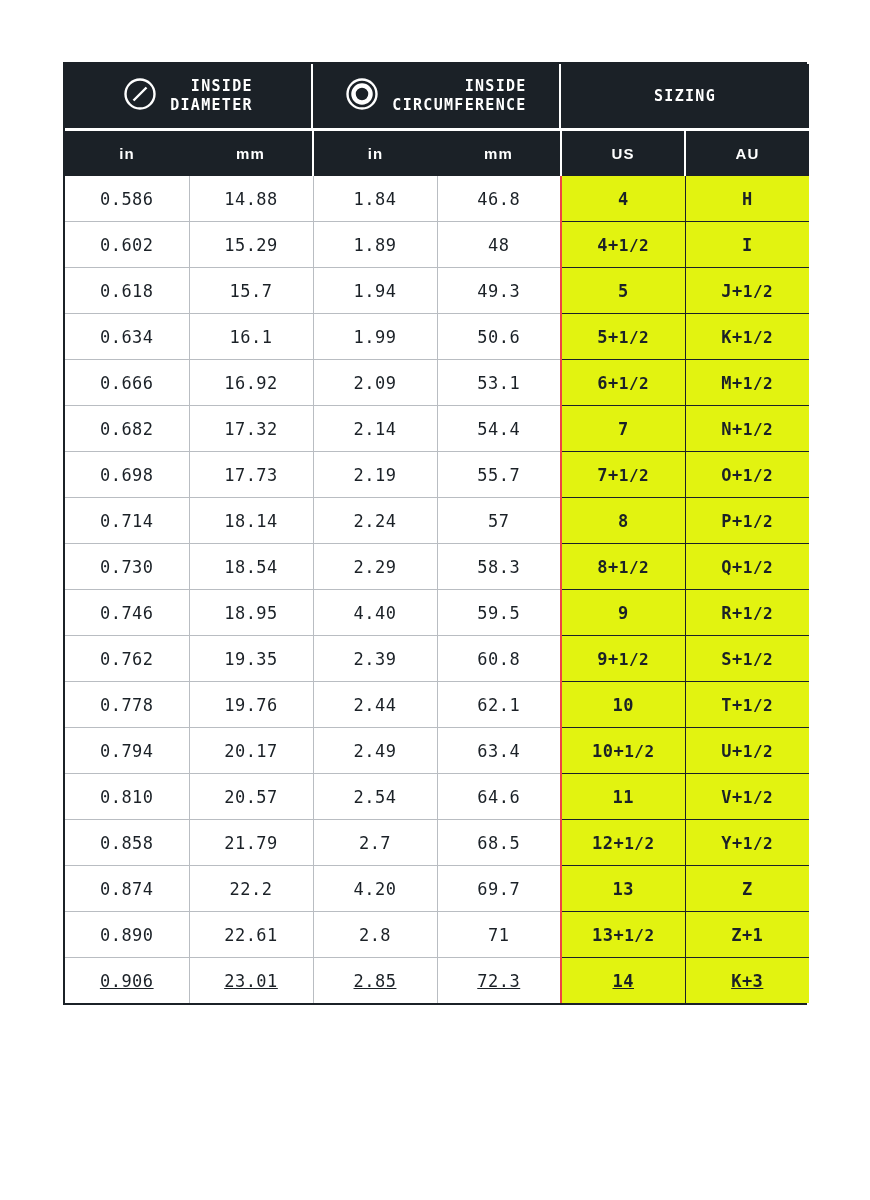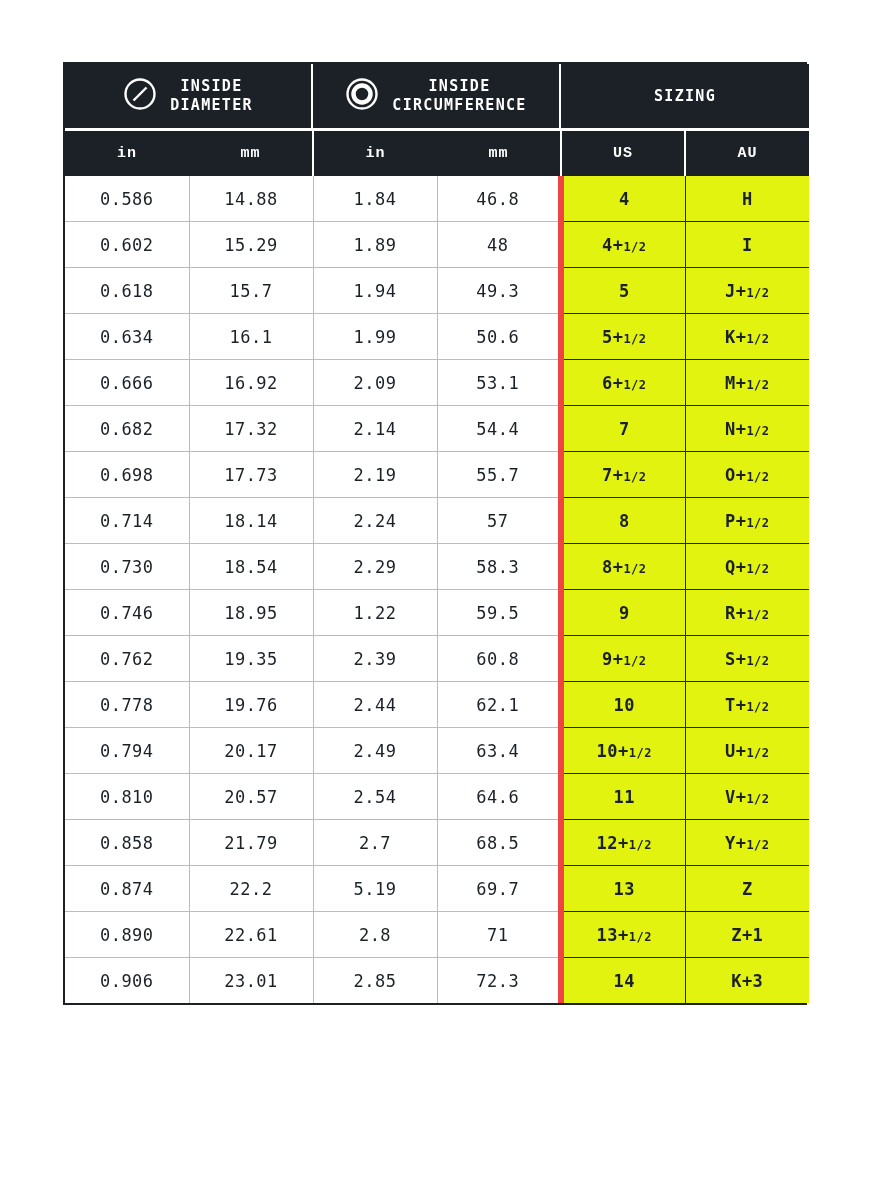--- a/index.html
+++ b/index.html
@@ -52,36 +52,36 @@
   }
   .band-cell.with-divider {
     border-right: 2px solid #ffffff;
   }
   .band-label {
     font-family: "DejaVu Sans Mono", monospace;
     font-size: 15px;
     font-weight: bold;
     letter-spacing: 1.3px;
     line-height: 1.25;
-    text-align: center;
+    text-align: right;
     color: #ffffff;
     white-space: pre-line;
   }
   .band-label.center {
     text-align: right;
   }
   .icon-circle {
     flex: 0 0 auto;
     display: block;
   }
   
   thead tr.unit-row th {
     background: #1b2127;
     color: #ffffff;
-    font-family: Liberation Mono, monospace;
+    font-family: Liberation Sans, sans-serif;
     font-size: 15px;
     font-weight: bold;
     letter-spacing: 1.1px;
     height: 45px;
     padding: 0;
     border-top: 3px solid #ffffff;
     vertical-align: middle;
   }
   thead tr.unit-row th.sep-left {
     border-left: 2px solid #ffffff;
@@ -95,39 +95,40 @@
     font-family: "DejaVu Sans Mono", monospace;
     font-size: 17px;
     letter-spacing: 0.5px;
     color: #1b2127;
     background: #ffffff;
     border-bottom: 1px solid #b9bdc2;
     border-right: 1px solid #b9bdc2;
   }
   tbody tr:last-child td {
     border-bottom: none;
+    text-decoration: underline;
   }
   tbody td.col-last-measure {
-    border-right: 6px solid #ef4444;
+    border-right: 2px solid #ef4444;
   }
   tbody td.size {
     background: #e2f310;
     font-weight: bold;
     font-size: 17px;
     border-bottom: 1px solid #1b2127;
     border-right: 1px solid #1b2127;
   }
   tbody td.size.size-last {
     border-right: none;
   }
   tbody tr:last-child td.size {
     border-bottom: none;
   }
   .frac {
-    font-size: 12px;
+    font-size: 16px;
     vertical-align: baseline;
   }
   
   col.c-in1 { width: 124px; }
   col.c-mm1 { width: 124px; }
   col.c-in2 { width: 124px; }
   col.c-mm2 { width: 124px; }
   col.c-us  { width: 124px; }
   col.c-au  { width: 124px; }
 </style>
@@ -255,21 +256,21 @@
             <td>0.730</td>
             <td>18.54</td>
             <td>2.29</td>
             <td class="col-last-measure">58.3</td>
             <td class="size"><span>8+</span><span class="frac">1/2</span></td>
             <td class="size size-last"><span>Q+</span><span class="frac">1/2</span></td>
           </tr>
           <tr>
             <td>0.746</td>
             <td>18.95</td>
-            <td>1.22</td>
+            <td>4.40</td>
             <td class="col-last-measure">59.5</td>
             <td class="size"><span>9</span></td>
             <td class="size size-last"><span>R+</span><span class="frac">1/2</span></td>
           </tr>
           <tr>
             <td>0.762</td>
             <td>19.35</td>
             <td>2.39</td>
             <td class="col-last-measure">60.8</td>
             <td class="size"><span>9+</span><span class="frac">1/2</span></td>
@@ -303,21 +304,21 @@
             <td>0.858</td>
             <td>21.79</td>
             <td>2.7</td>
             <td class="col-last-measure">68.5</td>
             <td class="size"><span>12+</span><span class="frac">1/2</span></td>
             <td class="size size-last"><span>Y+</span><span class="frac">1/2</span></td>
           </tr>
           <tr>
             <td>0.874</td>
             <td>22.2</td>
-            <td>5.19</td>
+            <td>4.20</td>
             <td class="col-last-measure">69.7</td>
             <td class="size"><span>13</span></td>
             <td class="size size-last"><span>Z</span></td>
           </tr>
           <tr>
             <td>0.890</td>
             <td>22.61</td>
             <td>2.8</td>
             <td class="col-last-measure">71</td>
             <td class="size"><span>13+</span><span class="frac">1/2</span></td>

